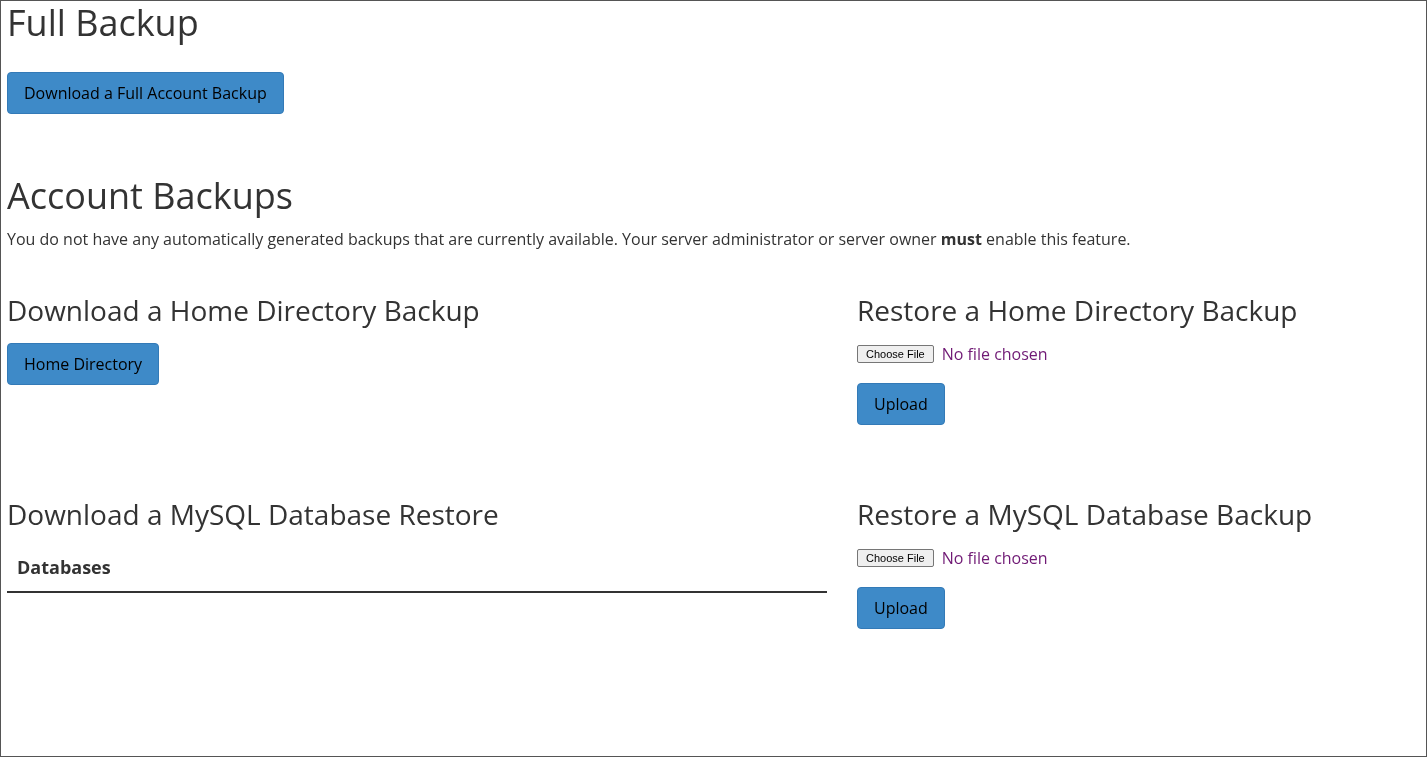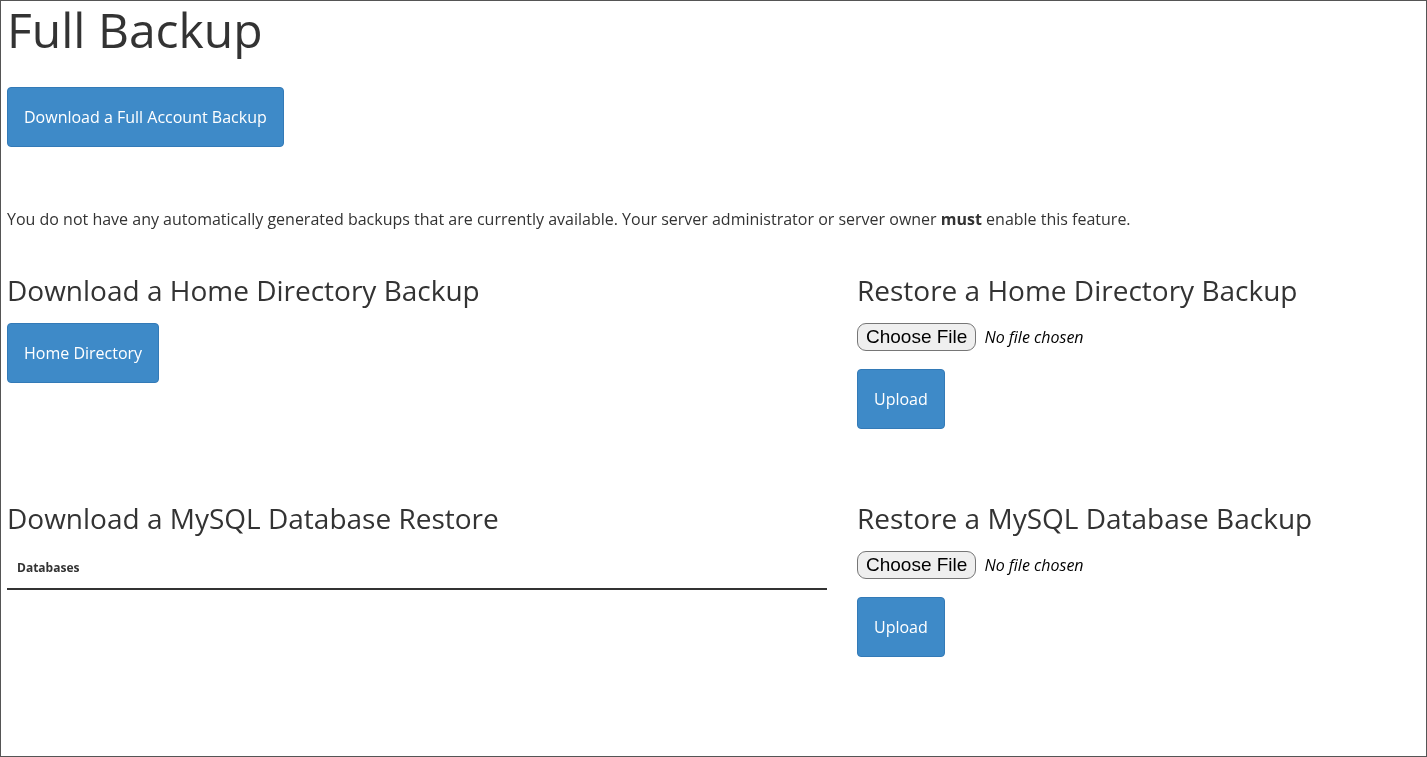--- a/index.html
+++ b/index.html
@@ -12,44 +12,44 @@
   }
   .container {
     border: 1px solid #555;
     width: 1427px;
     height: 757px;
     padding: 0 6px 0 6px;
     overflow: hidden;
   }
   h1 {
     font-weight: 400;
-    font-size: 48px;
+    font-size: 36px;
     margin: 0 0 10px 0;
     color: #333;
     line-height: 1.2;
   }
   h2 {
     font-weight: 400;
     font-size: 28px;
     margin: 0 0 14px 0;
     color: #333;
   }
   p {
     font-size: 16px;
     margin: 0 0 12px 0;
     color: #333;
     line-height: 1.5;
   }
   .btn-primary {
     display: inline-block;
     background: #3e8ac8;
-    color: #ffffff;
+    color: #000000;
     border: 1px solid #337ab7;
     border-radius: 4px;
-    padding: 18px 16px;
+    padding: 9px 16px;
     font-size: 16px;
     cursor: pointer;
     font-family: inherit;
   }
   .section-gap-lg { margin-top: 60px; }
   .section-gap-md { margin-top: 40px; }
   .columns {
     display: flex;
     gap: 30px;
   }
@@ -60,58 +60,58 @@
     flex: 1;
   }
   .file-row {
     display: flex;
     align-items: center;
     gap: 8px;
     margin-bottom: 18px;
   }
   .native-btn {
     font-family: Arial, sans-serif;
-    font-size: 19px;
+    font-size: 11px;
     padding: 2px 8px;
     background: #efefef;
     border: 1px solid #767676;
-    border-radius: 9px;
+    border-radius: 2px;
     cursor: pointer;
   }
   .file-status {
     font-size: 16px;
-    color: #000000;
-    font-style: italic;
+    color: #701a75;
   }
   .db-table {
     width: 100%;
     border-collapse: collapse;
     margin-top: 6px;
   }
   .db-table th {
     text-align: left;
     font-weight: 700;
-    font-size: 12px;
+    font-size: 18px;
     padding: 8px 10px 12px 10px;
     border-bottom: 2px solid #333;
   }
   .subsection-gap { margin-top: 70px; }
   strong { font-weight: 700; }
 </style>
 </head>
 <body>
 
 <div class="container">
 
   <h1>Full Backup</h1>
   <div style="margin-top:28px;">
     <button class="btn-primary">Download a Full Account Backup</button>
   </div>
 
   <div class="section-gap-lg">
+    <h1>Account Backups</h1>
     <p>
       <span>You do not have any automatically generated backups that are currently available. Your server administrator or server owner </span><strong>must</strong><span> enable this feature.</span>
     </p>
   </div>
 
   <div class="section-gap-md">
 
     <div class="columns" style="margin-top:26px;">
       <div class="col-left">
         <h2>Download a Home Directory Backup</h2>

